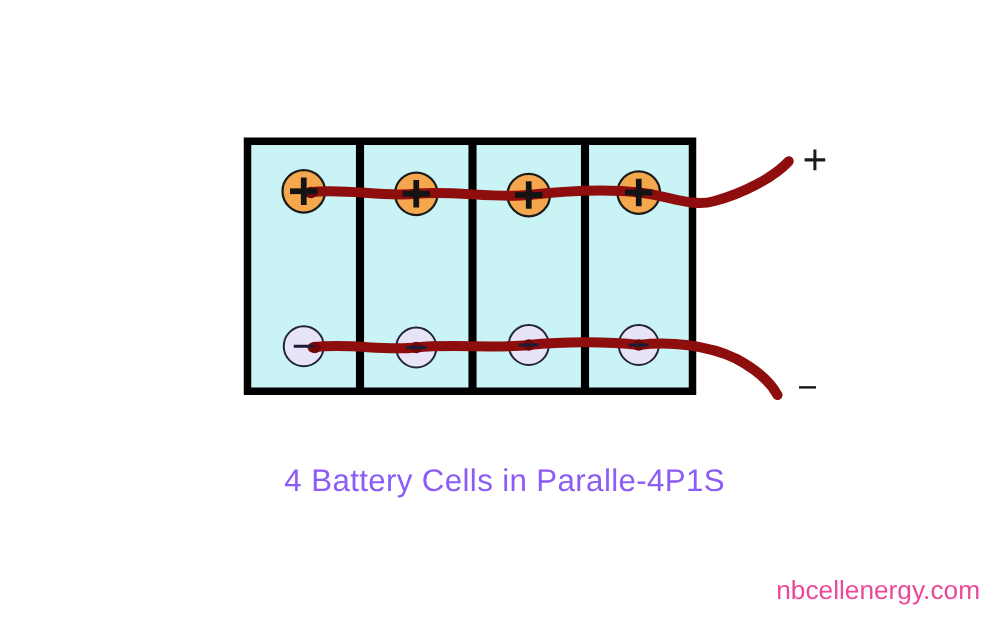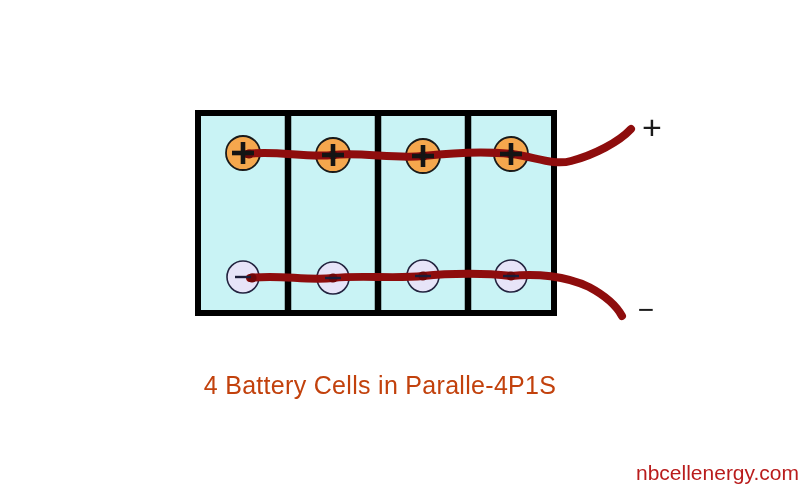--- a/index.html
+++ b/index.html
@@ -17,31 +17,31 @@
     font-family: "Liberation Sans", sans-serif;
     fill: #1b1b1b;
   }
   .lead-label.pos { font-size: 34px; font-weight: 500; }
   .lead-label.neg { font-size: 28px; font-weight: 400; }
   .caption {
     position: absolute;
     left: 180px;
     top: 371px;
     width: 400px;
-    text-align: center;
+    text-align: right;
     font-size: 25px;
     letter-spacing: 0.3px;
-    color: #c2410c;
+    color: #8b5cf6;
   }
   .watermark {
     position: absolute;
-    right: 1px;
+    right: 16px;
     top: 461px;
     font-size: 21px;
-    color: #b91c1c;
+    color: #ec4899;
   }
 </style>
 </head>
 <body>
 
 <div class="canvas">
 
   <svg class="diagram-svg" width="800" height="500" viewBox="0 0 800 500">
 
     <g>

